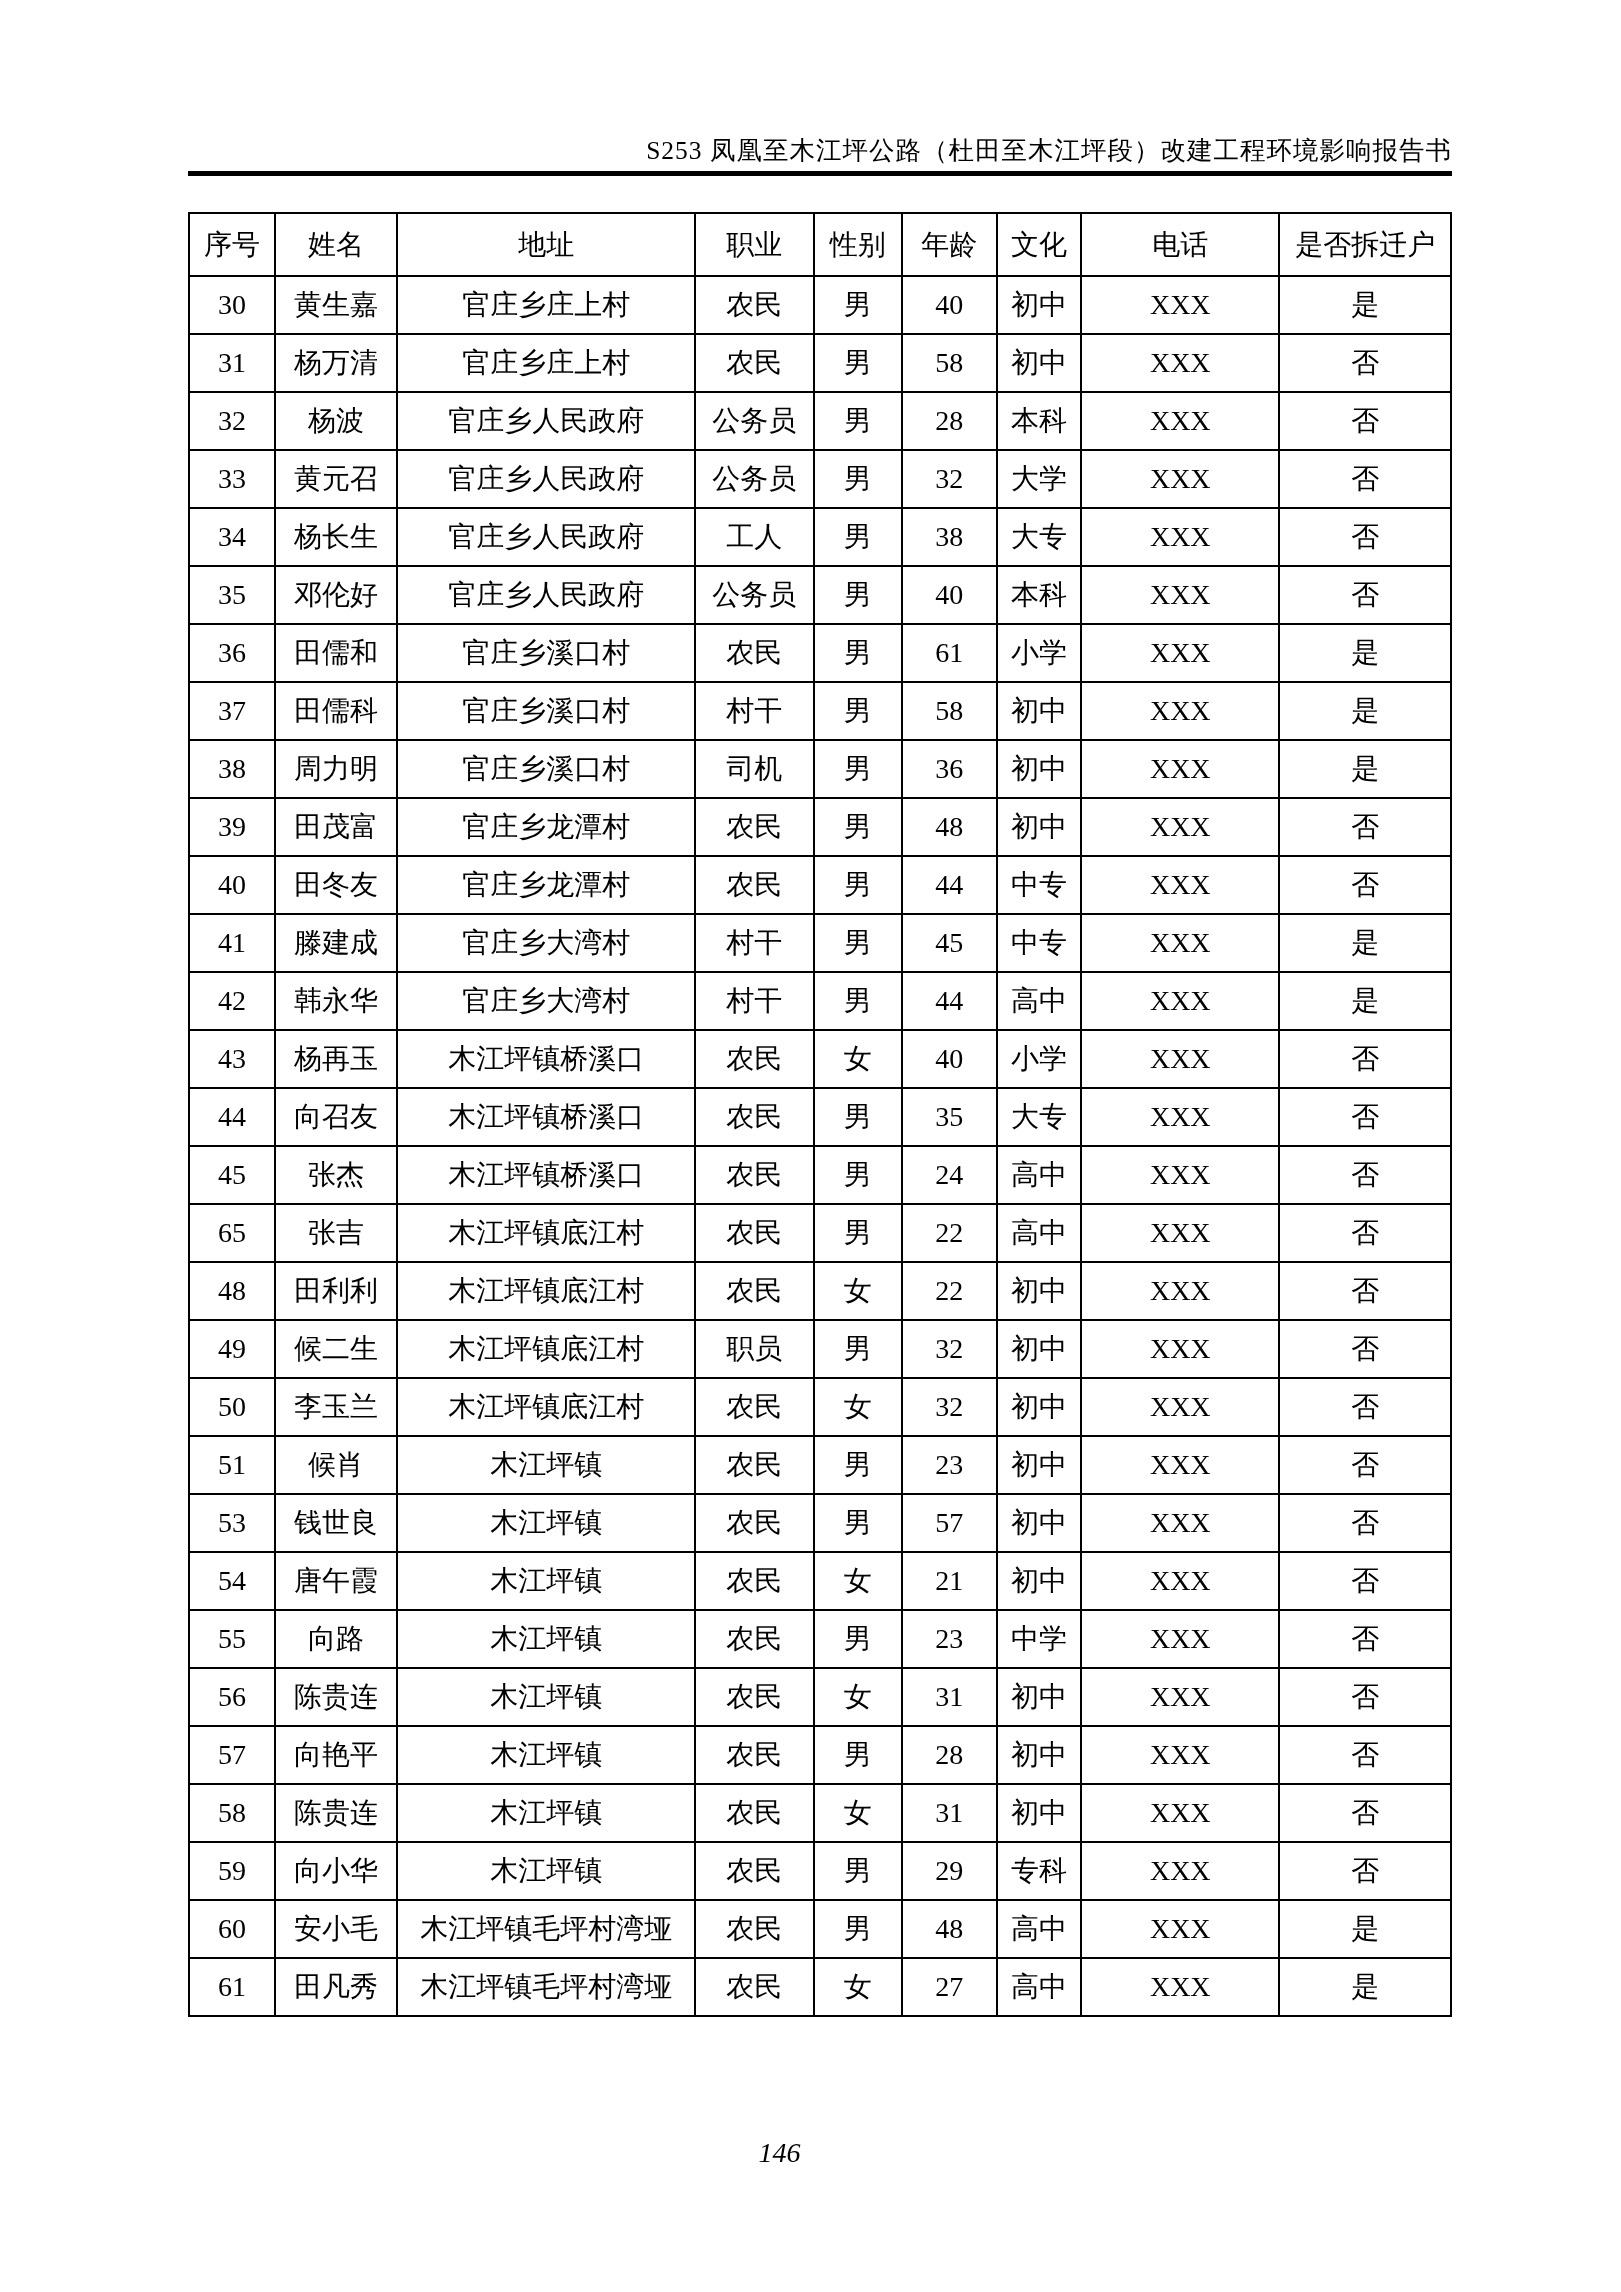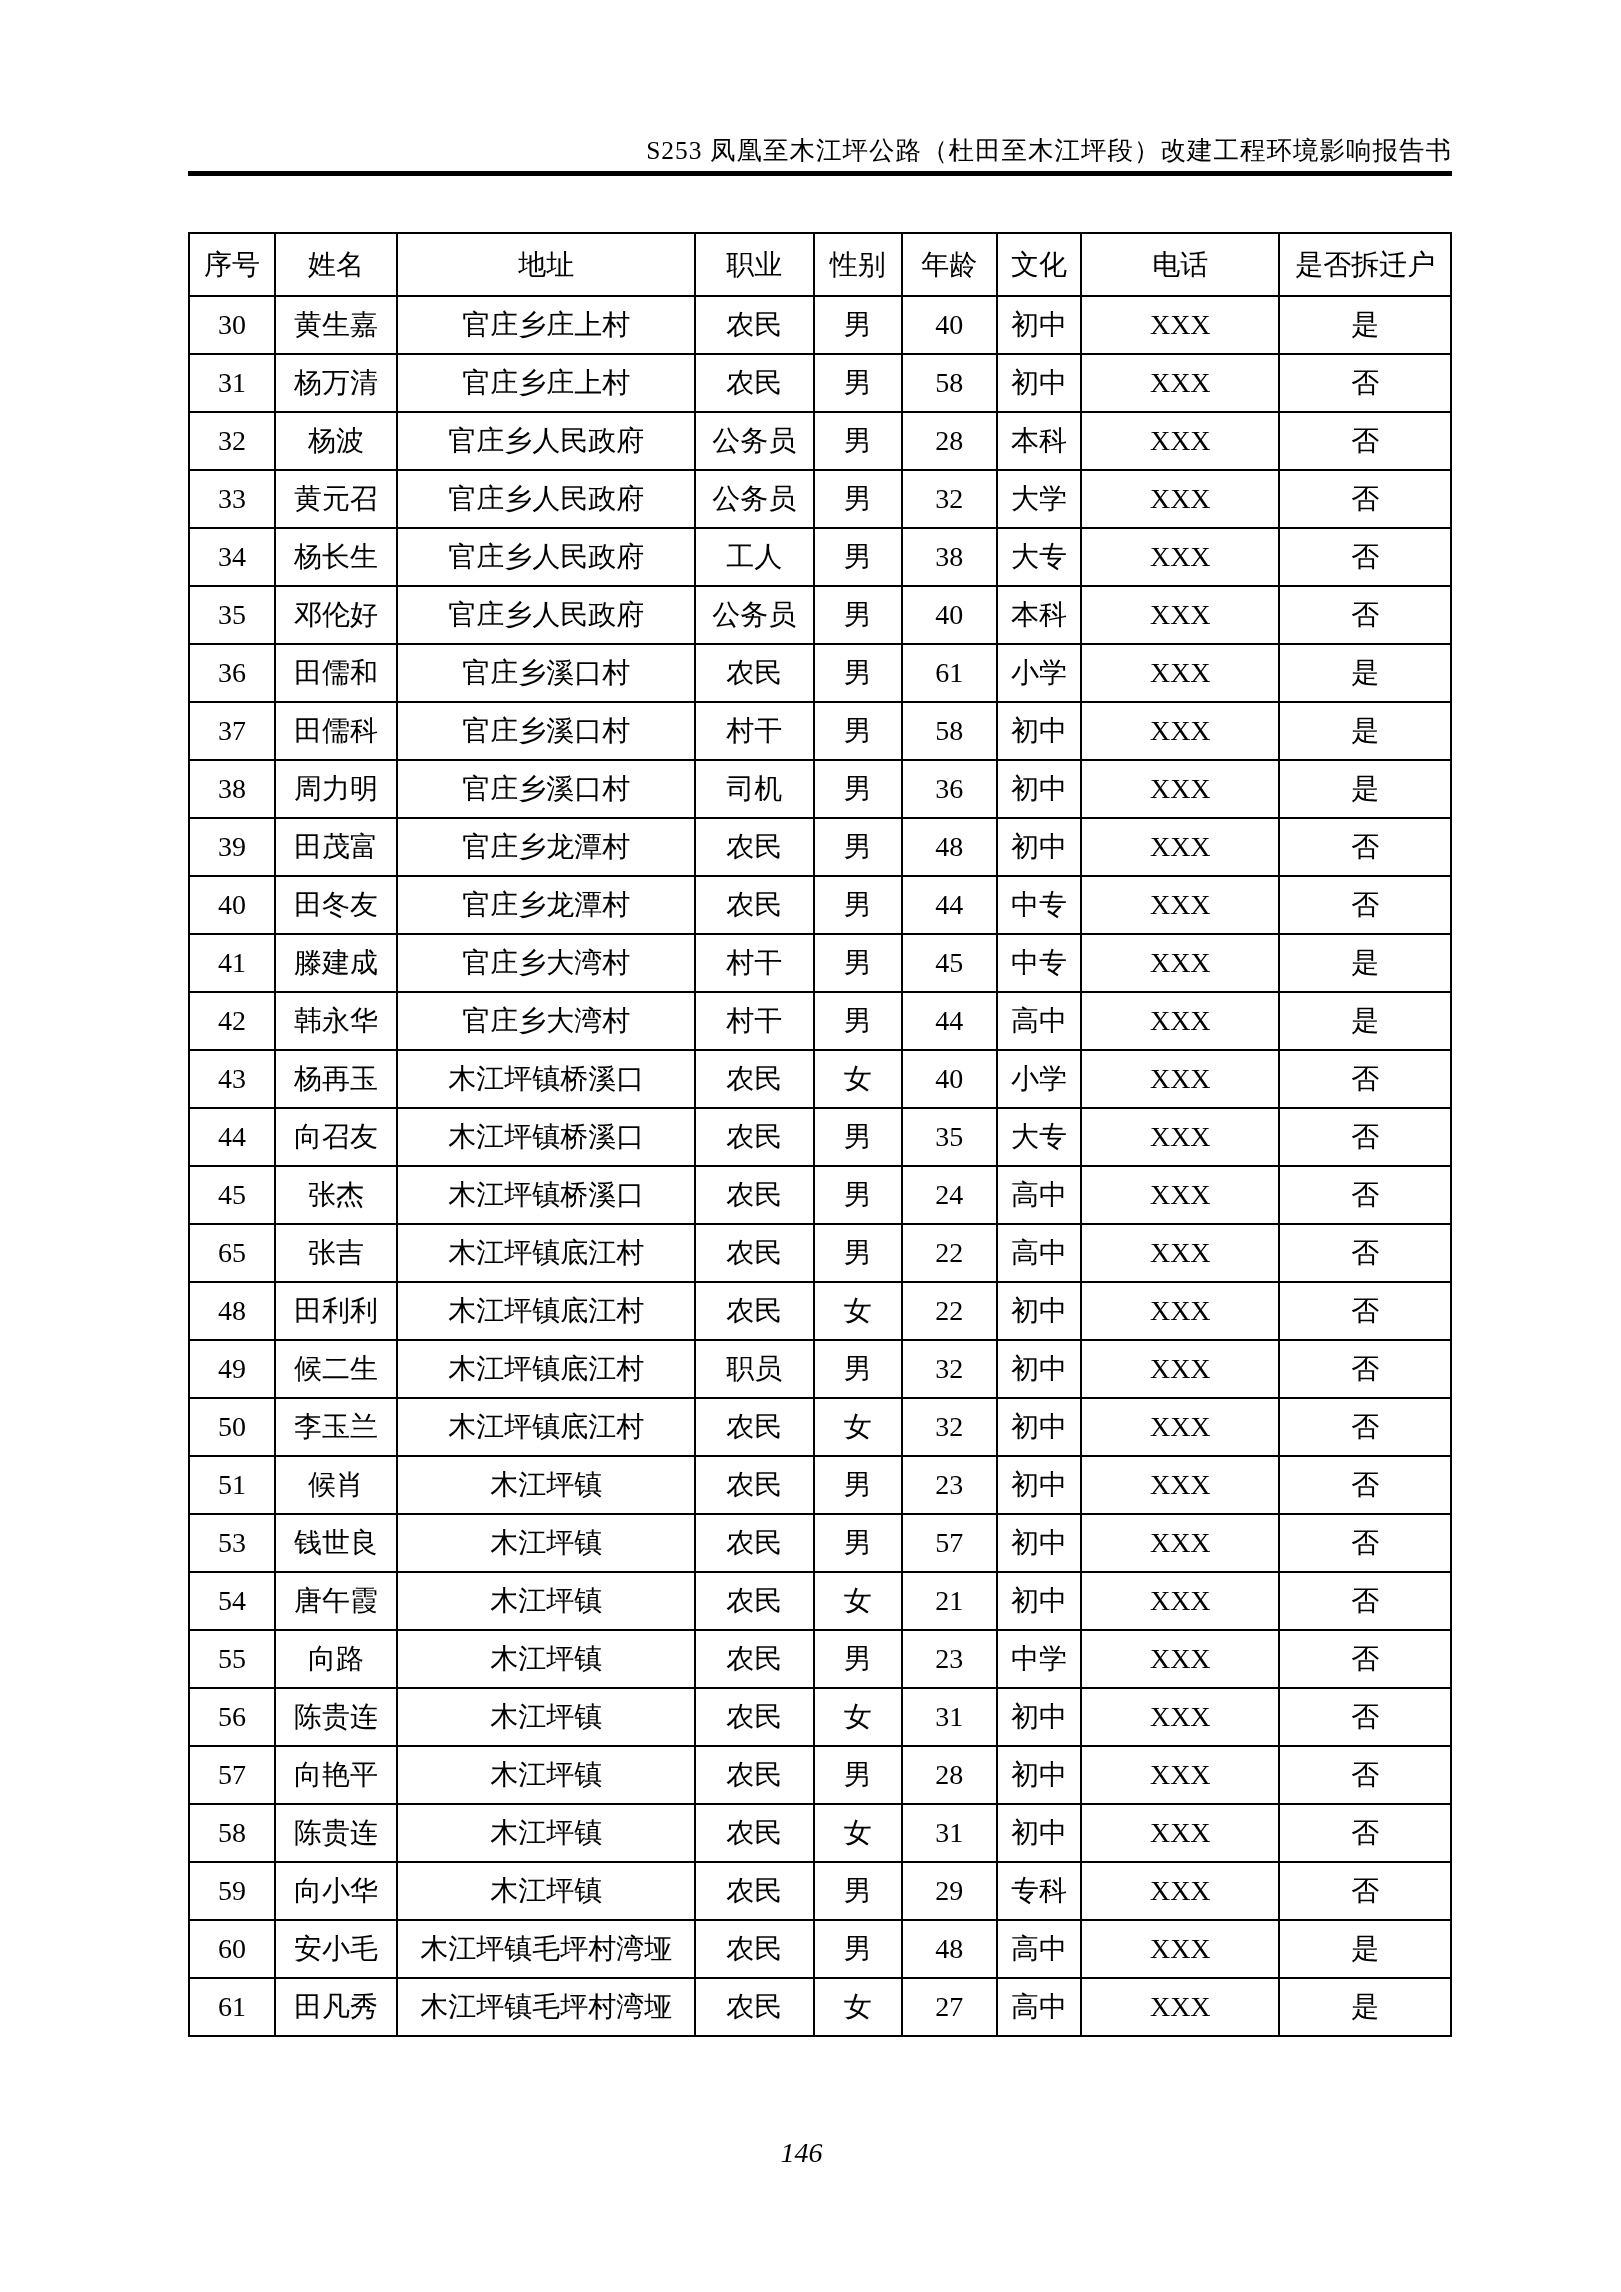--- a/index.html
+++ b/index.html
@@ -8,21 +8,20 @@
     background: #ffffff;
   }
   .page {
     position: relative;
     width: 1559px;
     height: 2293px;
     background: #ffffff;
     color: #000000;
     font-family: "Liberation Serif", "DejaVu Serif", serif;
     overflow: hidden;
-    padding-left: 44px;
   }
   .doc-header-title {
     position: absolute;
     top: 133px;
     left: 188px;
     width: 1264px;
     text-align: right;
     font-size: 25.5px;
     letter-spacing: 1px;
     white-space: nowrap;
@@ -30,21 +29,21 @@
   .doc-header-rule {
     position: absolute;
     top: 171px;
     left: 188px;
     width: 1264px;
     height: 4.9px;
     background: #000000;
   }
   table.report-table {
     position: absolute;
-    top: 232px;
+    top: 212px;
     left: 188px;
     width: 1264px;
     border-collapse: collapse;
     table-layout: fixed;
     border: 2.9px solid #000000;
   }
   table.report-table th,
   table.report-table td {
     border-top: 2.9px solid #000000;
     border-bottom: 2.9px solid #000000;

